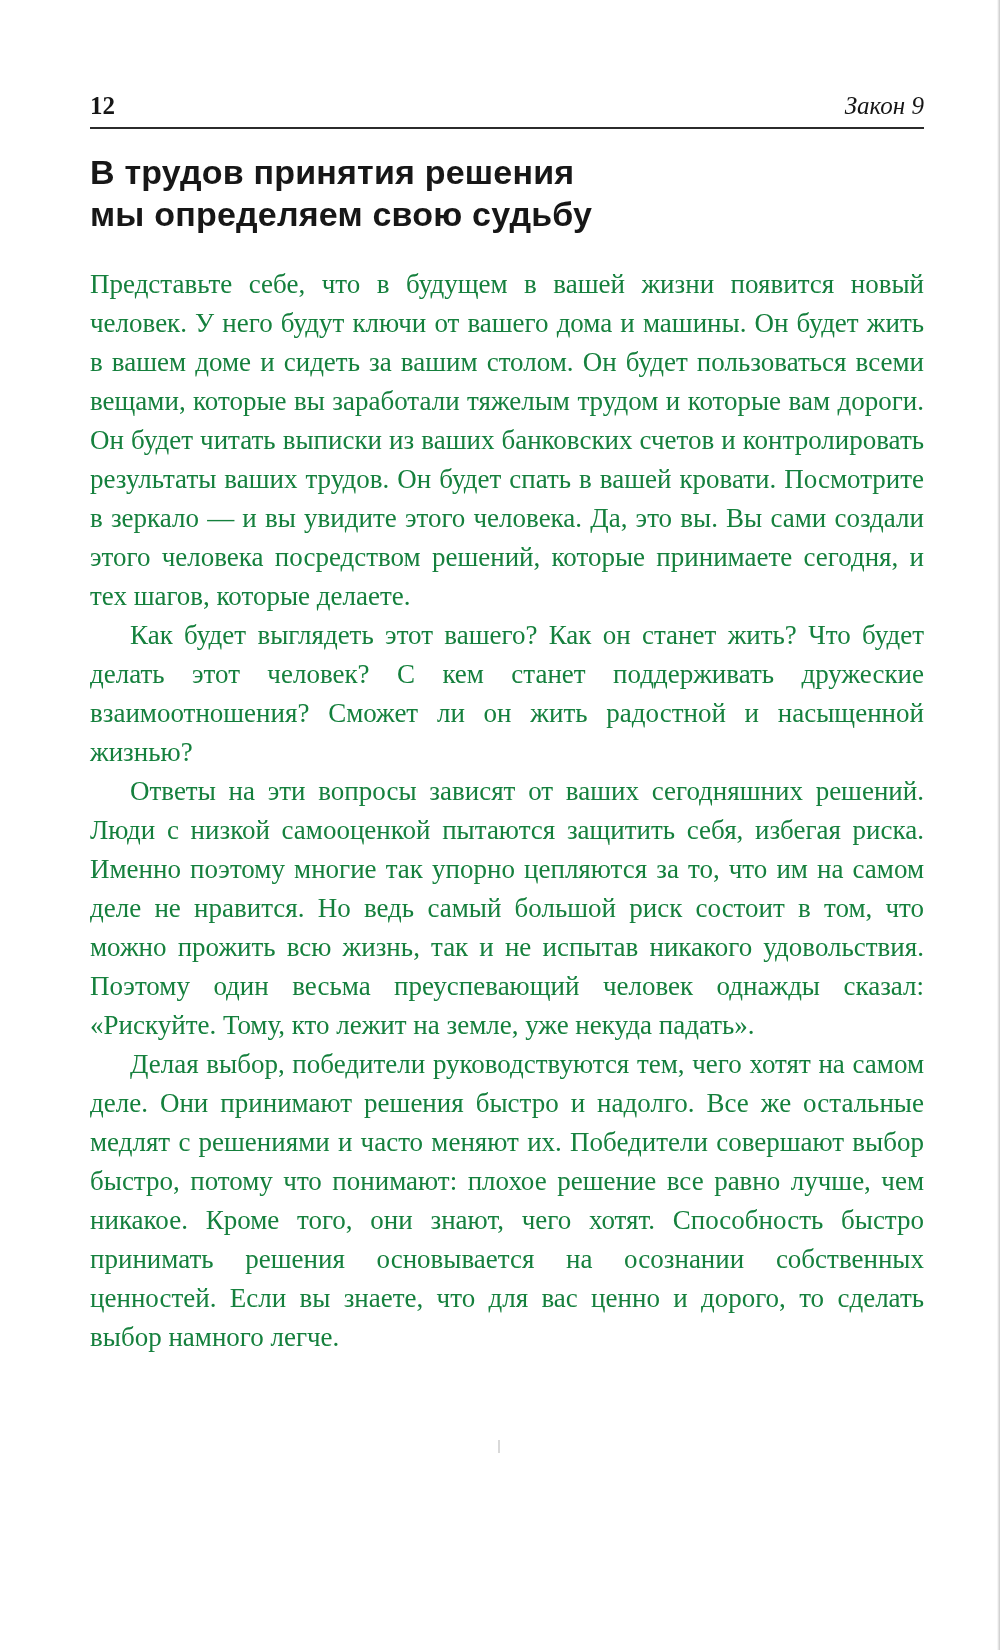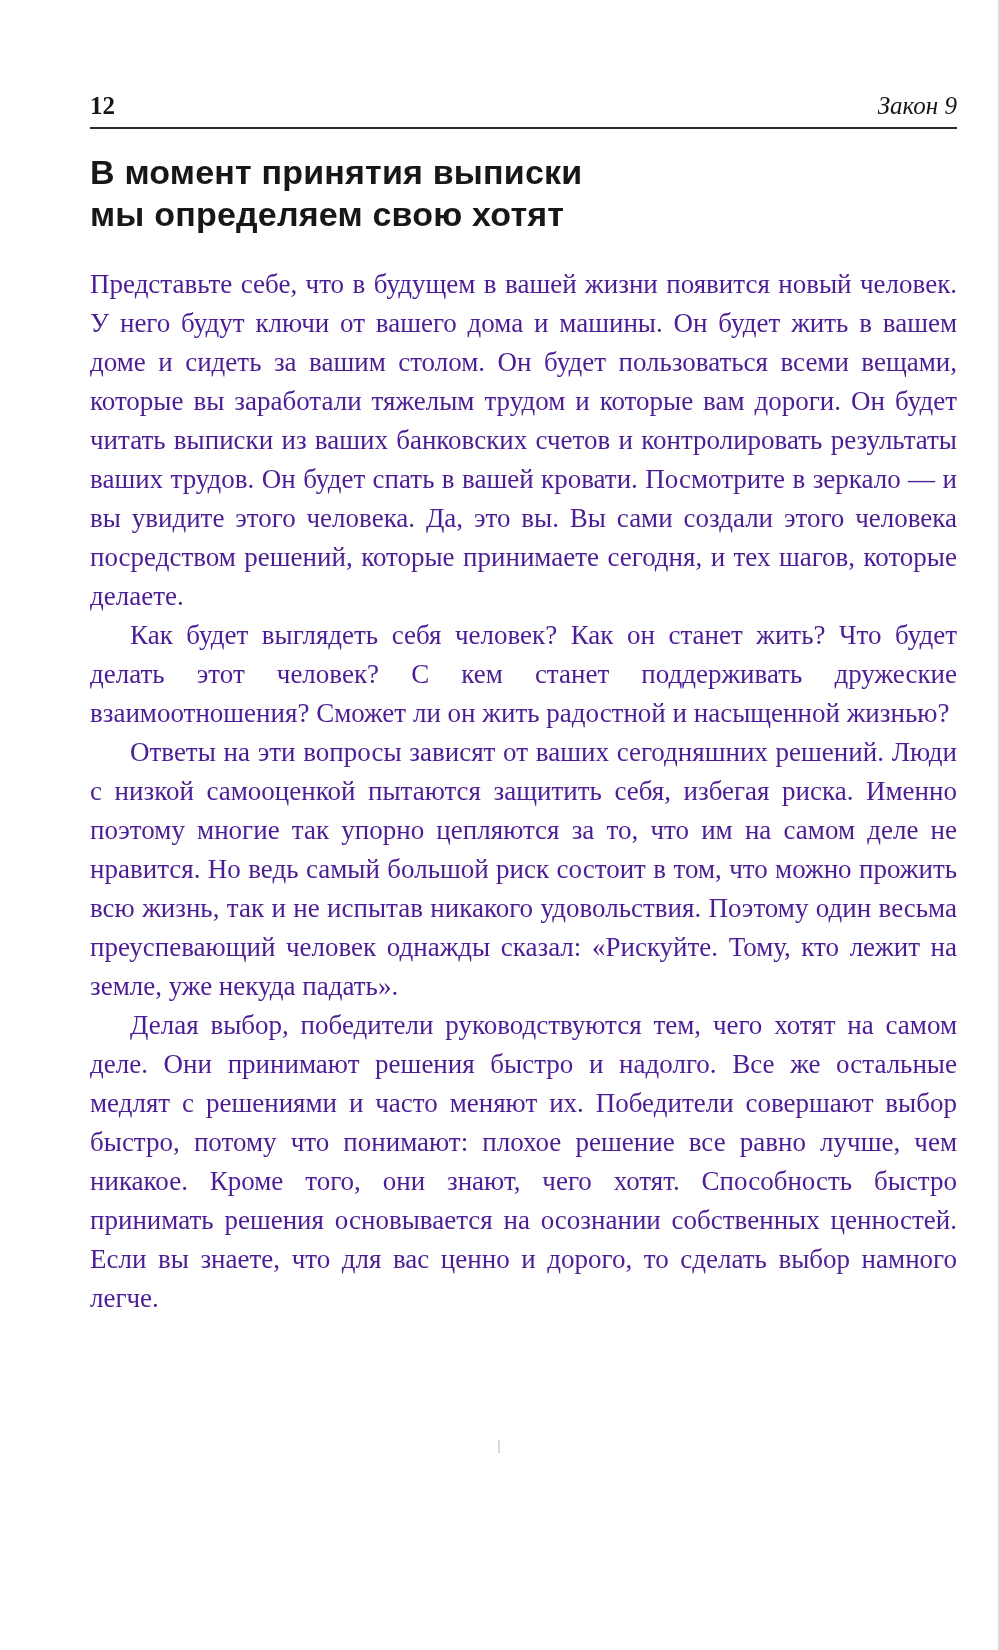--- a/index.html
+++ b/index.html
@@ -6,21 +6,21 @@
     margin: 0;
     padding: 0;
     background: #ffffff;
   }
   .page {
     position: relative;
     width: 1000px;
     height: 1650px;
     background: #ffffff;
     box-sizing: border-box;
-    padding: 92px 43px 0 90px;
+    padding: 92px 76px 0 90px;
     overflow: hidden;
     color: #161616;
   }
   
   .running-header {
     display: flex;
     justify-content: space-between;
     align-items: baseline;
     font-family: "Liberation Serif", "DejaVu Serif", serif;
     font-size: 25px;
@@ -51,21 +51,21 @@
   .chapter-heading span { display: block; }
   
   .body-text {
     margin-top: 30px;
     font-family: "Liberation Serif", "DejaVu Serif", serif;
     font-size: 27px;
     line-height: 39px;
     text-align: justify;
     hyphens: auto;
     -webkit-hyphens: auto;
-    color: #4c1d95;
+    color: #15803d;
   }
   .body-text p {
     margin: 0;
     text-indent: 40px;
   }
   .body-text p.no-indent {
     text-indent: 0;
   }
   .body-text .it {
   }
@@ -93,27 +93,27 @@
 <div class="page">
 
   <header class="running-header">
     <span class="page-num">12</span>
     <span class="running-title">Закон 9</span>
   </header>
 
   <div class="header-rule"></div>
 
   <h1 class="chapter-heading">
-    <span>В момент принятия выписки</span>
-    <span>мы определяем свою хотят</span>
+    <span>В трудов принятия решения</span>
+    <span>мы определяем свою судьбу</span>
   </h1>
 
   <div class="body-text">
       <p class="no-indent"><span>Представьте себе, что в будущем в вашей жизни появится новый человек. У него будут ключи от вашего дома и машины. Он будет жить в вашем доме и сидеть за вашим столом. Он будет пользоваться всеми вещами, которые вы заработали тяжелым трудом и которые вам дороги. Он будет читать выписки из ваших банковских счетов и контролировать результаты ваших трудов. Он будет спать в вашей кровати. Посмотрите в зеркало — и вы увидите этого человека. Да, это вы. Вы сами создали этого человека посредством решений, которые принимаете сегодня, и тех шагов, которые делаете.</span></p>
-      <p><span>Как будет выглядеть себя человек? Как он станет жить? Что будет делать этот человек? С кем станет поддерживать дружеские взаимоотношения? Сможет ли он жить радостной и насыщенной жизнью?</span></p>
+      <p><span>Как будет выглядеть этот вашего? Как он станет жить? Что будет делать этот человек? С кем станет поддерживать дружеские взаимоотношения? Сможет ли он жить радостной и насыщенной жизнью?</span></p>
       <p><span>Ответы на эти вопросы зависят от ваших сегодняшних решений. </span><span class="it">Люди с низкой самооценкой пытаются защитить себя, избегая риска.</span><span> Именно поэтому многие так упорно цепляются за то, что им на самом деле не нравится. Но ведь самый большой риск состоит в том, что можно прожить всю жизнь, так и не испытав никакого удовольствия. Поэтому один весьма преуспевающий человек однажды сказал: </span><span class="it">«Рискуйте. Тому, кто лежит на земле, уже некуда падать».</span></p>
       <p><span>Делая выбор, победители руководствуются тем, чего хотят на самом деле. Они принимают решения быстро и надолго. Все же остальные медлят с решениями и часто меняют их. Победители совершают выбор быстро, потому что понимают: плохое решение все равно лучше, чем никакое. Кроме того, они знают, чего хотят. Способность быстро принимать решения основывается на осознании собственных ценностей. Если вы знаете, что для вас ценно и дорого, то сделать выбор намного легче.</span></p>
     </div>
 
   <div class="scan-artifact"></div>
   <div class="scan-edge"></div>
 
 </div>
 
 </body></html>

